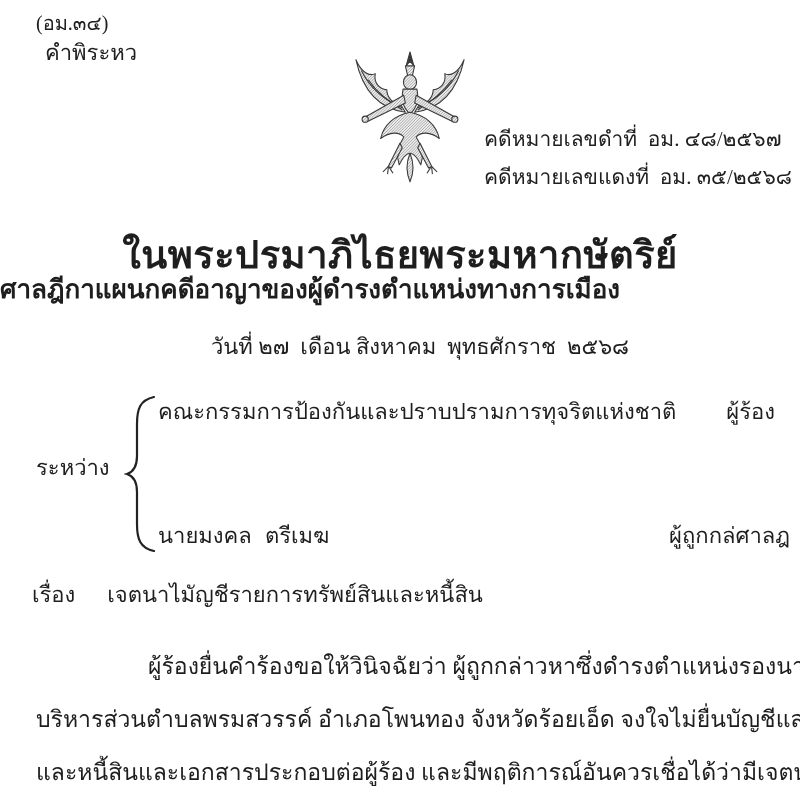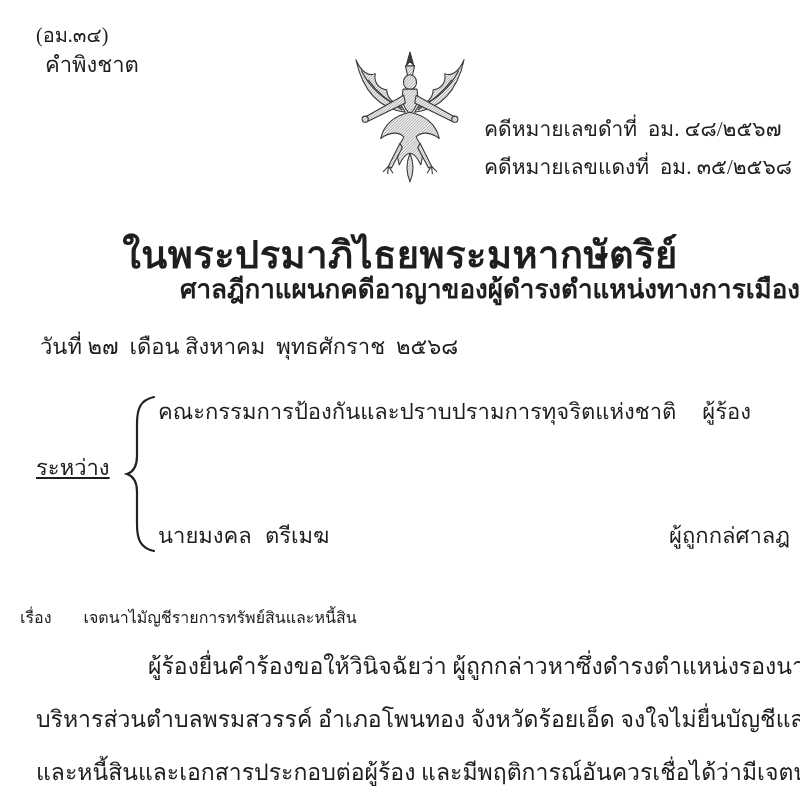--- a/index.html
+++ b/index.html
@@ -1,55 +1,55 @@
 <!DOCTYPE html>
 <html><head>
 <meta charset="utf-8">
 <style>
   html,body { margin:0; padding:0; background:#fff; }
   .page {
     position:relative; width:800px; height:791px; background:#ffffff;
     color:#1e1e1e; font-family:"Liberation Serif","DejaVu Serif",serif;
     overflow:hidden;
   }
-  .corner { position:absolute; left:36px; top:20px; font-size:20px; line-height:30px; }
+  .corner { position:absolute; left:36px; top:8px; font-size:20px; line-height:30px; }
   .corner .doc-type { padding-left:9px; font-size:22px; }
 
   .emblem { position:absolute; left:325px; top:44px; width:170px; height:152px; }
   .emblem svg { width:100%; height:100%; }
 
-  .case-numbers { position:absolute; right:8px; top:110px; font-size:21px; line-height:38px; }
+  .case-numbers { position:absolute; right:8px; top:120px; font-size:21px; line-height:38px; }
 
   .royal-title { position:absolute; top:224px; left:0; right:0; text-align:center; font-size:38px; font-weight:bold; letter-spacing:0.5px; }
-  .court-name  { position:absolute; top:268px; left:0; right:0; text-align:right; font-size:26px; font-weight:bold; }
-  .date-line   { position:absolute; top:329px; left:16px; right:0; font-size:22px;padding-left:24px; }
+  .court-name  { position:absolute; top:268px; left:0; right:0; text-align:left; font-size:26px; font-weight:bold; }
+  .date-line   { position:absolute; top:329px; left:16px; right:0; text-align:center; font-size:22px;padding-left:24px; }
 
   .parties { position:absolute; left:36px; right:10px; top:394px; height:166px; font-size:22px; }
-  .between { position:absolute; left:0; top:56px;text-decoration:underline; }
+  .between { position:absolute; left:0; top:56px; }
   .brace   { position:absolute; left:88px; top:0; width:34px; height:160px; }
   .party-row { position:absolute; left:122px; right:0; display:flex; justify-content:space-between;gap:20px; }
   .party-row.row1 { top:0; }
   .party-row.row2 { top:124px;font-family:Liberation Mono, monospace; }
-  .role1 { margin-right:39px; }
+  .role1 { margin-right:15px; }
 
-  .subject { position:absolute; left:20px; top:577px; font-size:16px; display:flex;margin-top:28px; }
+  .subject { position:absolute; left:32px; top:577px; font-size:22px; display:flex; }
   .subject-text { margin-left:32px; }
 
   .body-text { position:absolute; left:36px; right:12px; top:640px; font-size:23px; line-height:53px; }
   .bline { white-space:nowrap; }
   .bline.indent { text-indent:112px; }
 </style>
 </head>
 <body>
 
 <div class="page">
 
   <div class="corner">
     <div>(อม.๓๔)</div>
-    <div class="doc-type">คำพิงชาต</div>
+    <div class="doc-type">คำพิระหว</div>
   </div>
 
   <div class="emblem">
     <svg viewBox="0 0 220 180" xmlns="http://www.w3.org/2000/svg">
       <defs>
         <pattern id="ghatch" width="2.6" height="2.6" patternUnits="userSpaceOnUse" patternTransform="rotate(45)">
           <rect width="2.6" height="2.6" fill="#ececec"></rect>
           <line x1="0" y1="0" x2="0" y2="2.6" stroke="#6a6a6a" stroke-width="0.9"></line>
         </pattern>
       </defs>

